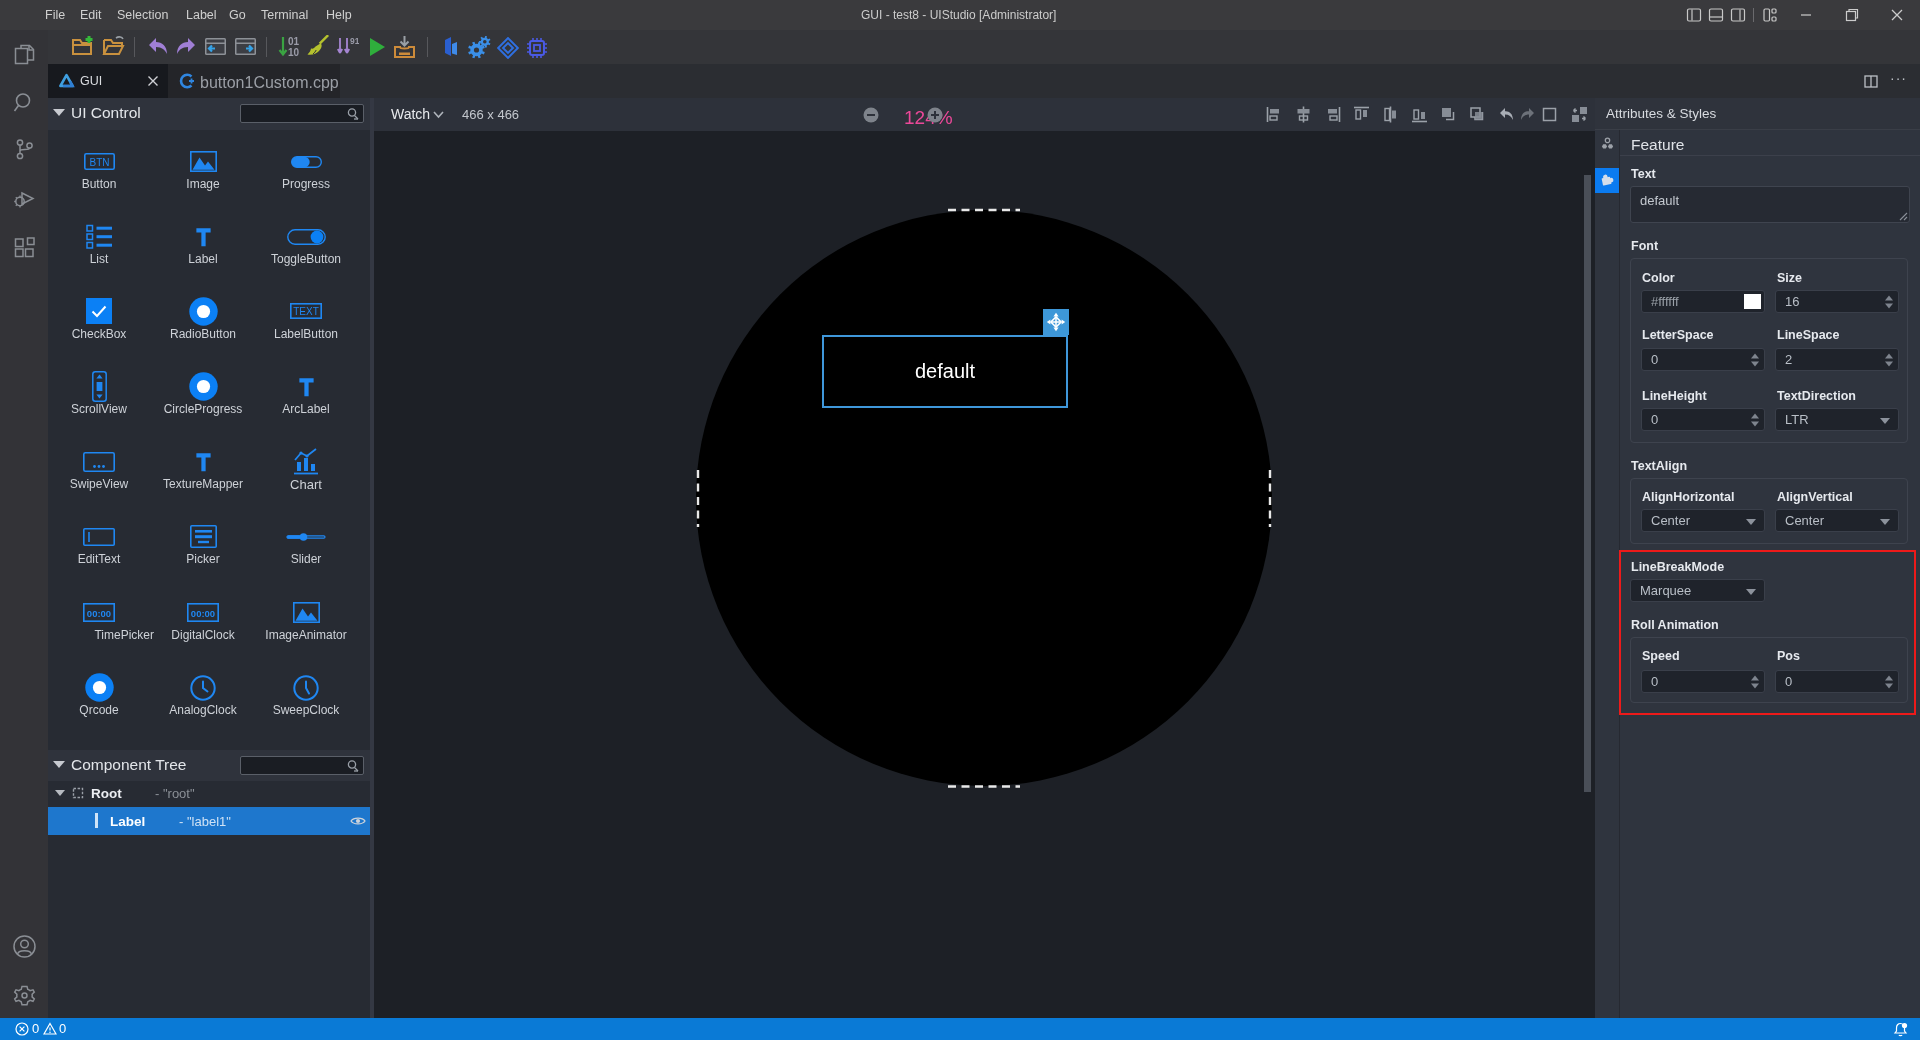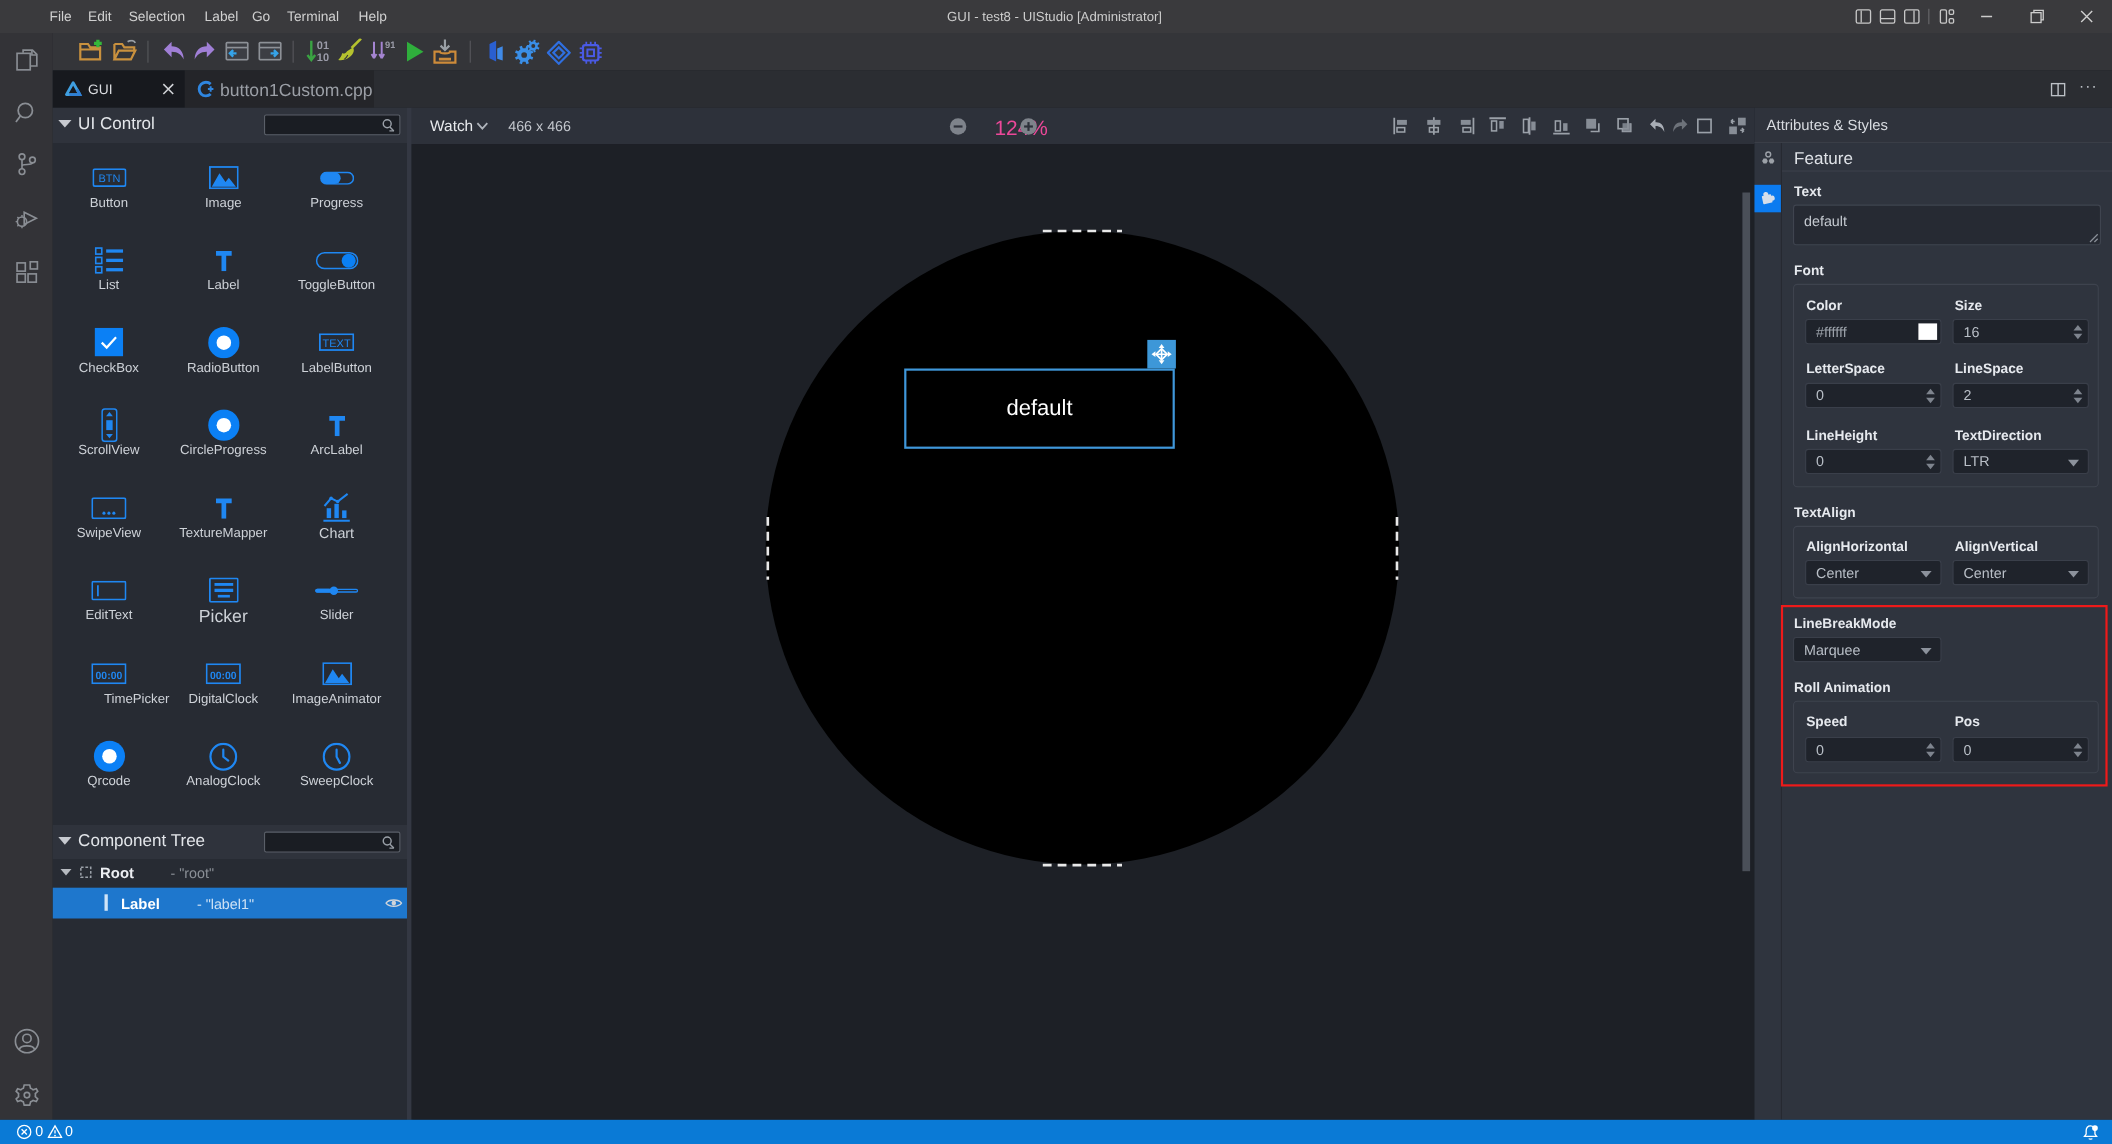--- a/index.html
+++ b/index.html
@@ -407,21 +407,21 @@
     <rect x="0.8" y="0.8" width="30.4" height="16.4" rx="1" fill="none" stroke="#1f87f2" stroke-width="1.6"></rect>
     <line x1="6" y1="4" x2="6" y2="14" stroke="#1f87f2" stroke-width="1.6"></line>
   </svg>
 <div class="abs" style="left:44px;top:552px;width:110px;text-align:center;color:#ced2d8;font-size:12px">EditText</div>
 <svg class="abs" style="left:189.5px;top:525px" width="27" height="23" viewBox="0 0 27 23">
     <rect x="0.8" y="0.8" width="25.4" height="21.4" rx="1" fill="none" stroke="#1f87f2" stroke-width="1.6"></rect>
     <rect x="5" y="5" width="17" height="2.6" fill="#1f87f2"></rect>
     <rect x="5" y="10.2" width="17" height="3" fill="#1f87f2"></rect>
     <rect x="8" y="15.8" width="11" height="2.4" fill="#1f87f2"></rect>
   </svg>
-<div class="abs" style="left:148px;top:552px;width:110px;text-align:center;color:#ced2d8;font-size:16px">Picker</div>
+<div class="abs" style="left:148px;top:552px;width:110px;text-align:center;color:#ced2d8;font-size:12px">Picker</div>
 <svg class="abs" style="left:286px;top:530.5px" width="40" height="12" viewBox="0 0 40 12">
     <rect x="1" y="4.8" width="38" height="2.4" rx="1.2" fill="none" stroke="#1f87f2" stroke-width="1.2"></rect>
     <rect x="1" y="4.3" width="14" height="3.4" rx="1.7" fill="#1f87f2"></rect>
     <circle cx="17.5" cy="6" r="3.8" fill="#1f87f2"></circle>
   </svg>
 <div class="abs" style="left:251px;top:552px;width:110px;text-align:center;color:#ced2d8;font-size:12px">Slider</div>
 <svg class="abs" style="left:83px;top:602.5px" width="32" height="19">
     <use href="#ic-0000"></use>
   </svg>
 <div class="abs" style="left:44px;top:627.5px;width:110px;text-align:right;color:#ced2d8;font-size:12px">TimePicker</div>

